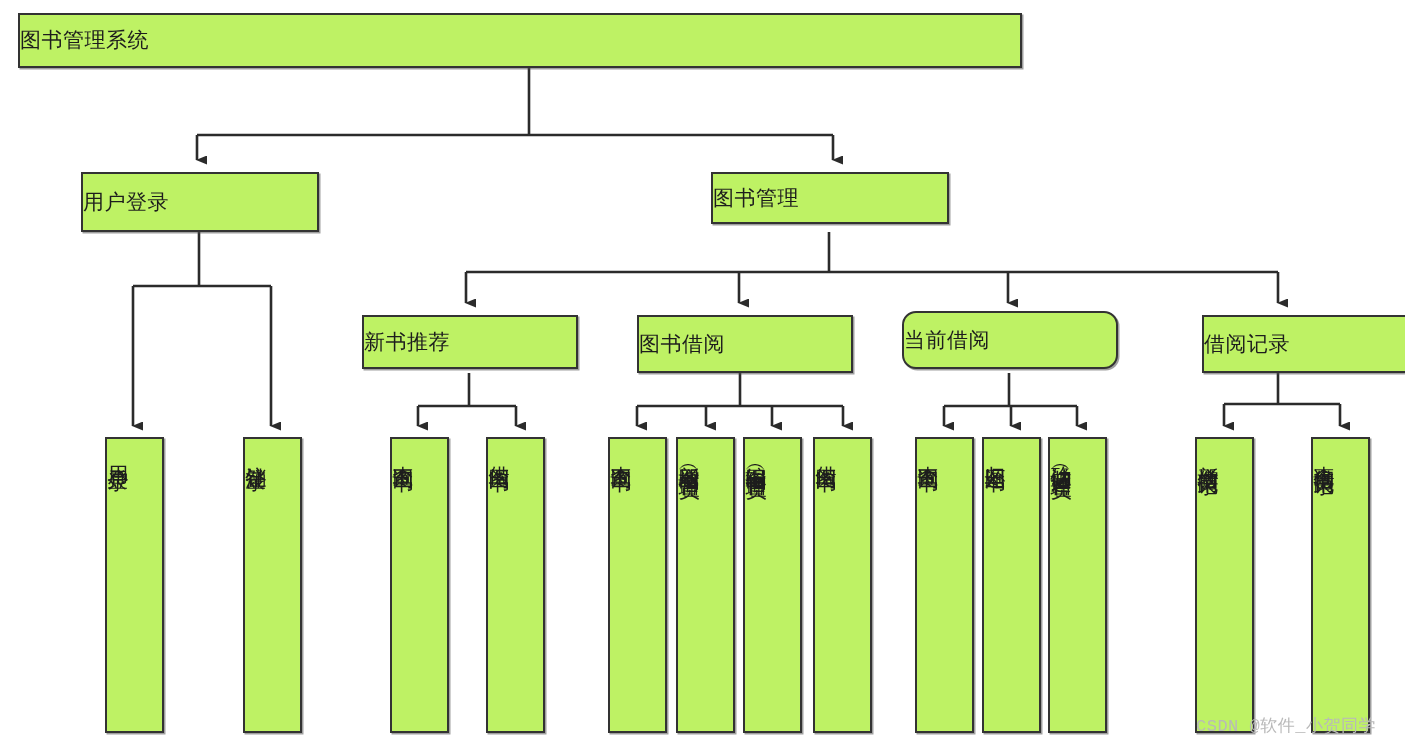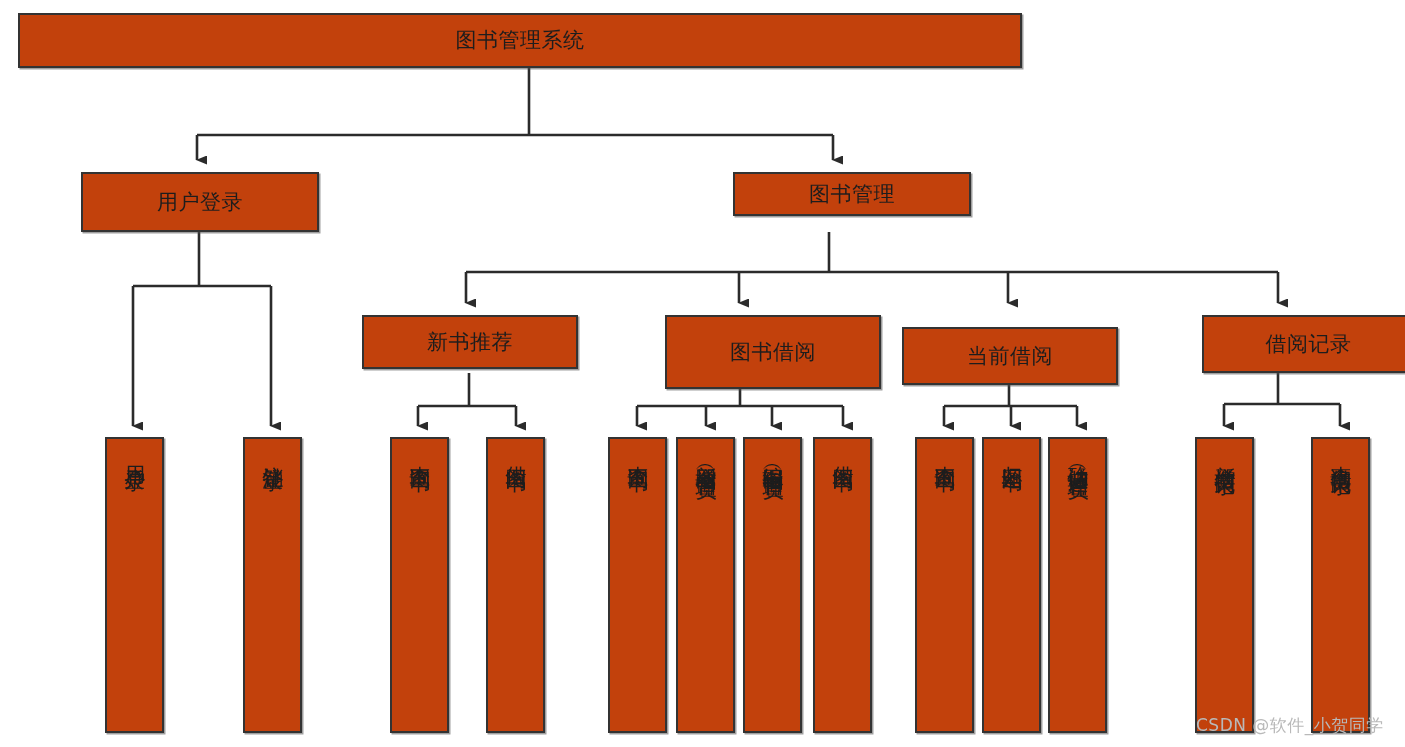--- a/index.html
+++ b/index.html
@@ -22,26 +22,26 @@
     position: absolute;
     left: 0;
     top: 0;
     width: 1405px;
     height: 747px;
     pointer-events: none;
   }
   .node {
     position: absolute;
     box-sizing: border-box;
-    background: #c2410c;
+    background: #bef264;
     border: 2px solid #333333;
     box-shadow: 1.5px 1.5px 0 0 rgba(80,80,80,0.55);
     display: flex;
     align-items: center;
-    justify-content: center;
+    justify-content: flex-start;
     color: #1d1d1d;
   }
   .node .lbl {
     display: block;
     text-align: center;
     line-height: 1.15;
     color: #1d1d1d;
     white-space: nowrap;
   }
   .node.h .lbl {
@@ -125,31 +125,31 @@
     </g>
   </svg>
 
   <div class="node root h" style="left:18px;top:13px;width:1004px;height:55px;">
     <span class="lbl">图书管理系统</span>
   </div>
 
   <div class="node h" style="left:81px;top:172px;width:238px;height:60px;">
     <span class="lbl">用户登录</span>
   </div>
-  <div class="node h" style="left:733px;top:172px;width:238px;height:44px;">
+  <div class="node h" style="left:711px;top:172px;width:238px;height:52px;">
     <span class="lbl">图书管理</span>
   </div>
 
   <div class="node h" style="left:362px;top:315px;width:216px;height:54px;">
     <span class="lbl">新书推荐</span>
   </div>
-  <div class="node h" style="left:665px;top:315px;width:216px;height:74px;">
+  <div class="node h" style="left:637px;top:315px;width:216px;height:58px;">
     <span class="lbl">图书借阅</span>
   </div>
-  <div class="node h" style="left:902px;top:327px;width:216px;height:58px;">
+  <div class="node h" style="left:902px;top:311px;width:216px;height:58px;border-radius:14px;">
     <span class="lbl">当前借阅</span>
   </div>
   <div class="node h" style="left:1172px;top:315px;width:213px;height:58px;margin-left:30px;">
     <span class="lbl">借阅记录</span>
   </div>
 
   <div class="node v" style="left:105px;top:437px;width:59px;height:296px;">
     <span class="lbl">用户登录</span>
   </div>
   <div class="node v" style="left:243px;top:437px;width:59px;height:296px;">
@@ -186,15 +186,15 @@
     <span class="lbl">确认归还（管理员）</span>
   </div>
 
   <div class="node v" style="left:1195px;top:437px;width:59px;height:296px;">
     <span class="lbl">新增借阅记录</span>
   </div>
   <div class="node v" style="left:1311px;top:437px;width:59px;height:296px;">
     <span class="lbl">查询借阅记录</span>
   </div>
 
-  <div class="watermark" style="left:1196px;top:714px;">CSDN @软件_小贺同学</div>
+  <div class="watermark" style="left:1196px;top:714px;font-family:Liberation Mono, monospace;">CSDN @软件_小贺同学</div>
 
 </div>
 
 </body></html>

